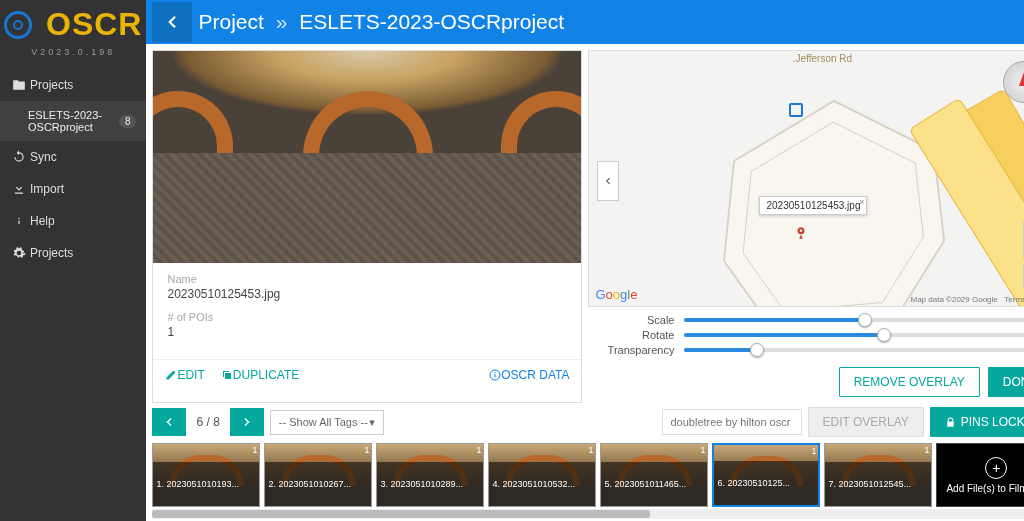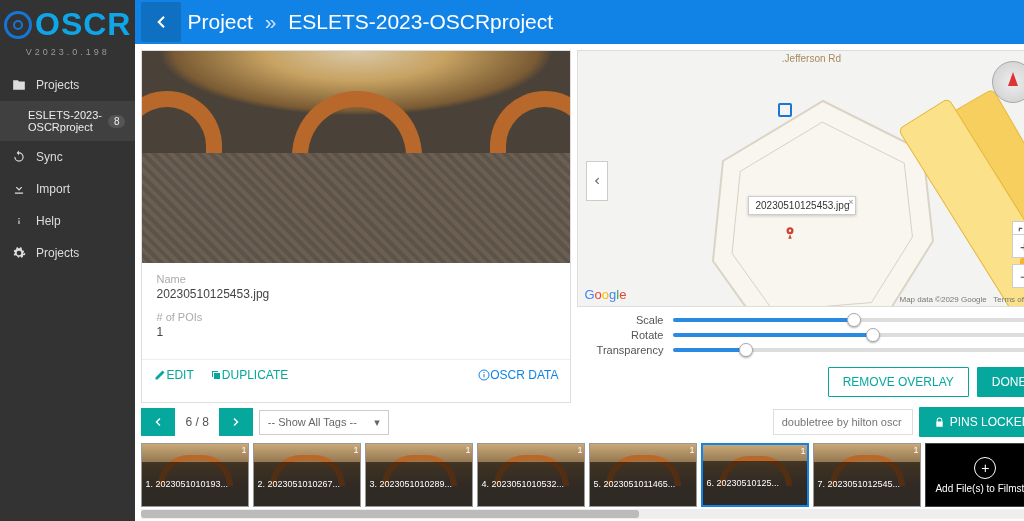--- a/index.html
+++ b/index.html
@@ -2,26 +2,26 @@
 <html><head>
 <meta charset="utf-8">
 <style>
 * { box-sizing: border-box; margin: 0; padding: 0; }
 body { font-family: -apple-system, BlinkMacSystemFont, "Segoe UI", Arial, sans-serif; font-size: 13px; color: #333; overflow: hidden; width: 1024px; height: 521px; }
 .app { display: flex; width: 1024px; height: 521px; }
 
 
 .sidebar { width: 148px; background: #333333; color: #bbb; display: flex; flex-direction: column; font-size: 12px; }
 .logo-wrap { padding: 6px 4px 2px; text-align: center; }
-.logo { font-family: Arial, sans-serif; font-weight: 800; font-size: 32px; letter-spacing: 1px; color: #0ea5e9; display: flex; align-items: center; justify-content: center; gap: 3px;}
+.logo { font-family: Arial, sans-serif; font-weight: 800; font-size: 32px; letter-spacing: 1px; color: #eab308; display: flex; align-items: center; justify-content: center; gap: 14px;}
 .logo .ring { width:28px; height:28px; border:3px solid #1576d6; border-radius:50%; display:flex;align-items:center;justify-content:center;}
 .logo .ring .inner{width:10px;height:10px;border:2px solid #1576d6;border-radius:50%;}
 .version { font-size: 9px; letter-spacing: 3px; color: #999; margin-top: 4px; }
 .nav { margin-top: 10px; }
-.nav-item { display:flex; align-items:center; gap:10px; padding:9px 12px; color:#ddd; cursor:pointer; }
+.nav-item { display:flex; align-items:center; gap:4px; padding:9px 12px; color:#ddd; cursor:pointer; }
 .nav-item svg { width:14px; height:14px; fill:#ddd; }
 .nav-sub { background:#404040; padding:8px 10px 8px 28px; font-size:11px; color:#eee; display:flex; justify-content:space-between; align-items:center;}
 .nav-sub .badge { background:#555; border-radius:9px; font-size:10px; padding:1px 6px; color:#eee;}
 
 
 .main { flex:1; display:flex; flex-direction:column; background:#fff;}
 
 
 .topbar { height:44px; background:#1283e6; color:#fff; display:flex; align-items:center; }
 .back-btn { width:40px; height:40px; margin:2px 6px; background:#0f6fc1; display:flex; align-items:center; justify-content:center; cursor:pointer; border-radius:2px;}
@@ -88,21 +88,21 @@
 .btn.gray{background:#eee;color:#aaa;border-color:#ddd;}
 .btn.icon{display:flex;align-items:center;gap:5px;}
 .btn.icon svg{width:11px;height:11px;fill:currentColor;}
 
 
 .bottom{padding:4px 6px 2px;}
 .pager-row{display:flex;align-items:center;gap:6px;}
 .pg-btn{width:34px;height:28px;background:#06a79d;color:#fff;display:flex;align-items:center;justify-content:center;cursor:pointer;}
 .pg-btn svg{width:12px;height:12px;fill:#fff;}
 .pg-txt{font-size:12px;color:#555;padding:0 4px;}
-.tag-sel{border:1px solid #ccc;padding:5px 8px;font-size:11px;color:#666;width:130px;display:flex;justify-content:space-between;align-items:center;cursor:pointer;}
+.tag-sel{border:1px solid #ccc;padding:5px 8px;font-size:11px;color:#666;width:114px;display:flex;justify-content:space-between;align-items:center;cursor:pointer;}
 .right-ctrls{margin-left:auto;display:flex;gap:6px;align-items:center;}
 .loc-input{border:1px solid #ddd;padding:6px 8px;font-size:11px;color:#aaa;width:140px;}
 
 
 .filmstrip{display:flex;gap:4px;margin-top:6px;overflow:hidden;}
 .thumb-card{width:108px;height:64px;position:relative;background:#5a4f44;border:1px solid #999;overflow:hidden;cursor:pointer;flex-shrink:0;}
 .thumb-card.active{border:2px solid #1283e6;}
 .thumb-card::before{content:"";position:absolute;inset:0;background:linear-gradient(#c9a876 0%, #8a6f4d 35%, #6b5e52 70%);}
 .thumb-card::after{content:"";position:absolute;left:15%;right:15%;top:18%;height:40%;border:6px solid #b7682a;border-bottom:none;border-radius:40px 40px 0 0;}
 .thumb-card .cap{position:absolute;left:0;right:0;bottom:0;background:rgba(0,0,0,.55);color:#fff;font-size:9px;padding:17px 3px;white-space:nowrap;overflow:hidden;text-overflow:ellipsis;z-index:1;}
@@ -329,20 +329,21 @@
               <path d="M9 4l8 8-8 8-2-2 6-6-6-6z"></path>
             </svg>
           </div>
         <div class="tag-sel">
           <span>-- Show All Tags --</span>
             <span>▾</span>
         </div>
 
         <div class="right-ctrls">
           <input class="loc-input" placeholder="doubletree by hilton oscr pro" style="">
+          <div class="btn gray">EDIT OVERLAY</div>
           <div class="btn solid icon">
             <svg viewBox="0 0 24 24">
                 <path d="M6 10V7a6 6 0 1 1 12 0v3h1v11H5V10zm2 0h8V7a4 4 0 1 0-8 0z"></path>
               </svg>
             <span>PINS LOCKED</span>
           </div>
         </div>
       </div>
 
       <div class="filmstrip">

